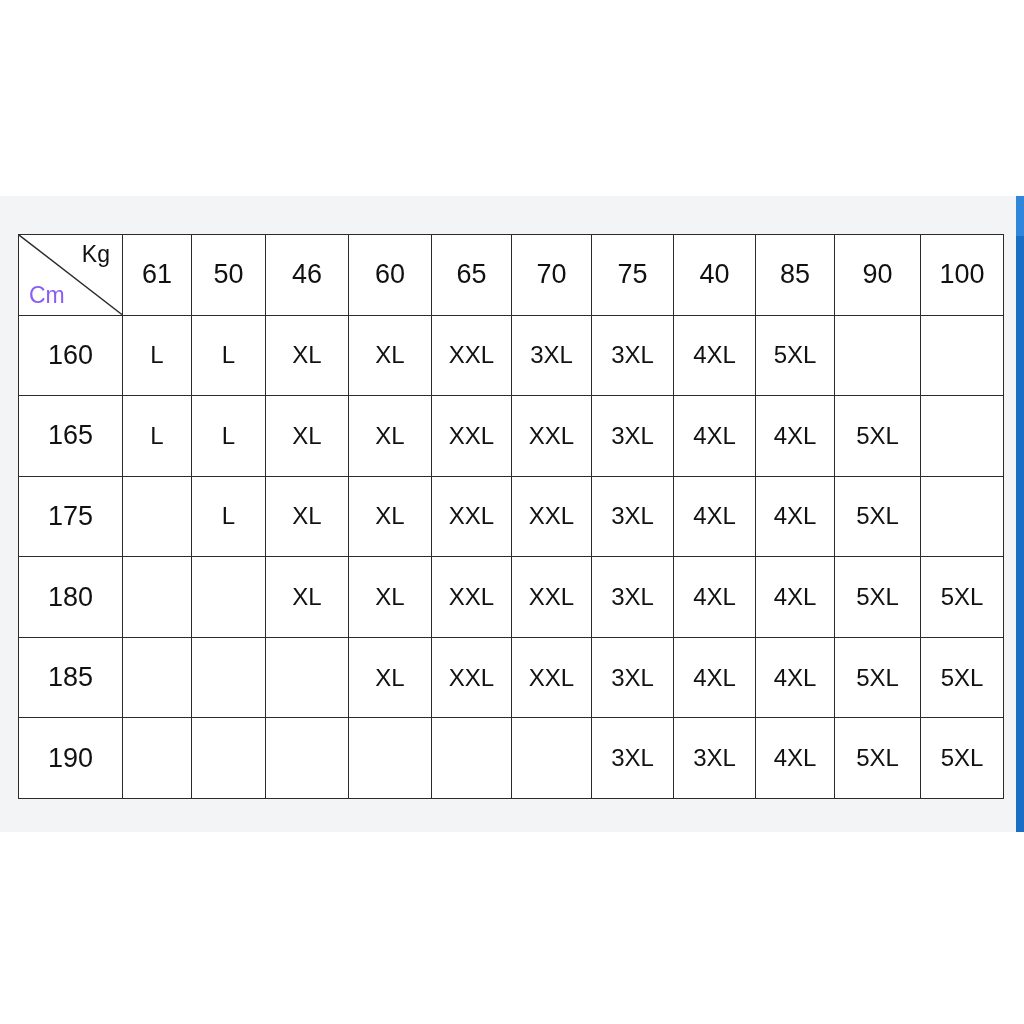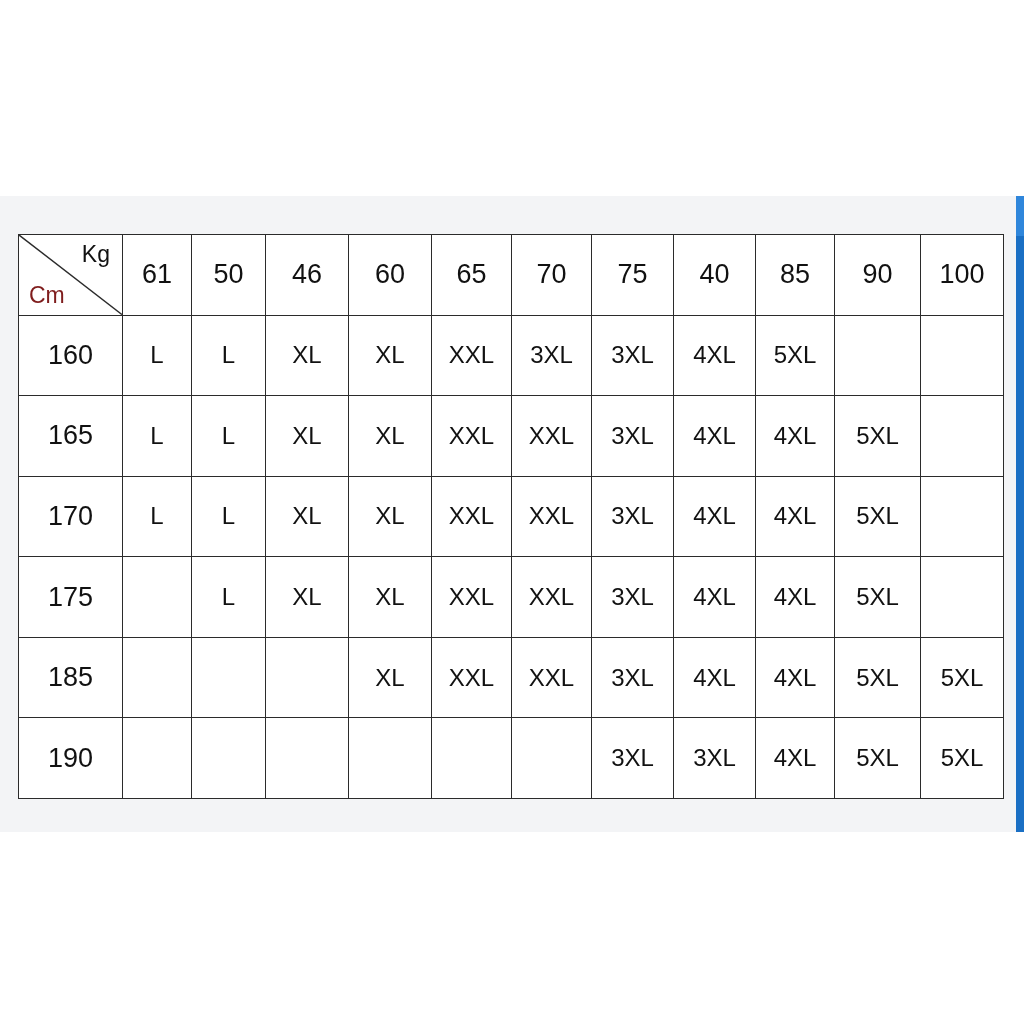--- a/index.html
+++ b/index.html
@@ -94,21 +94,21 @@
     right: 12px;
     top: 6px;
     font-size: 23px;
     color: #111;
   }
   .corner-cm {
     position: absolute;
     left: 10px;
     bottom: 6px;
     font-size: 23px;
-    color: #7f1d1d;
+    color: #8b5cf6;
   }
   
   col.c0 { width: 104px; }
   col.c1 { width: 69px; }
   col.c2 { width: 74px; }
   col.c3 { width: 83px; }
   col.c4 { width: 83px; }
   col.c5 { width: 80px; }
   col.c6 { width: 80px; }
   col.c7 { width: 82px; }
@@ -189,50 +189,50 @@
           <td class="small">XL</td>
           <td class="small">XXL</td>
           <td class="small">XXL</td>
           <td class="small">3XL</td>
           <td class="small">4XL</td>
           <td class="small">4XL</td>
           <td class="small">5XL</td>
           <td class="small"></td>
         </tr>
 
-        <tr>
-          <td>170</td>
-          <td class="small">L</td>
-          <td class="small">L</td>
-          <td class="small">XL</td>
-          <td class="small">XL</td>
-          <td class="small">XXL</td>
-          <td class="small">XXL</td>
-          <td class="small">3XL</td>
-          <td class="small">4XL</td>
-          <td class="small">4XL</td>
-          <td class="small">5XL</td>
-          <td class="small"></td>
-        </tr>
 
         <tr>
           <td>175</td>
           <td class="small"></td>
           <td class="small">L</td>
           <td class="small">XL</td>
           <td class="small">XL</td>
           <td class="small">XXL</td>
           <td class="small">XXL</td>
           <td class="small">3XL</td>
           <td class="small">4XL</td>
           <td class="small">4XL</td>
           <td class="small">5XL</td>
           <td class="small"></td>
         </tr>
 
+        <tr>
+          <td>180</td>
+          <td class="small"></td>
+          <td class="small"></td>
+          <td class="small">XL</td>
+          <td class="small">XL</td>
+          <td class="small">XXL</td>
+          <td class="small">XXL</td>
+          <td class="small">3XL</td>
+          <td class="small">4XL</td>
+          <td class="small">4XL</td>
+          <td class="small">5XL</td>
+          <td class="small">5XL</td>
+        </tr>
 
         <tr>
           <td>185</td>
           <td class="small"></td>
           <td class="small"></td>
           <td class="small"></td>
           <td class="small">XL</td>
           <td class="small">XXL</td>
           <td class="small">XXL</td>
           <td class="small">3XL</td>

